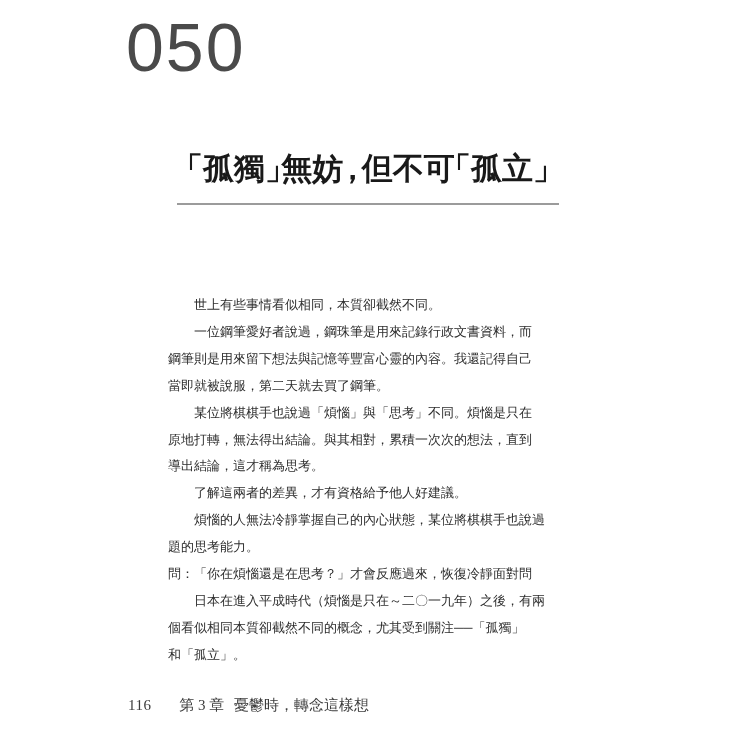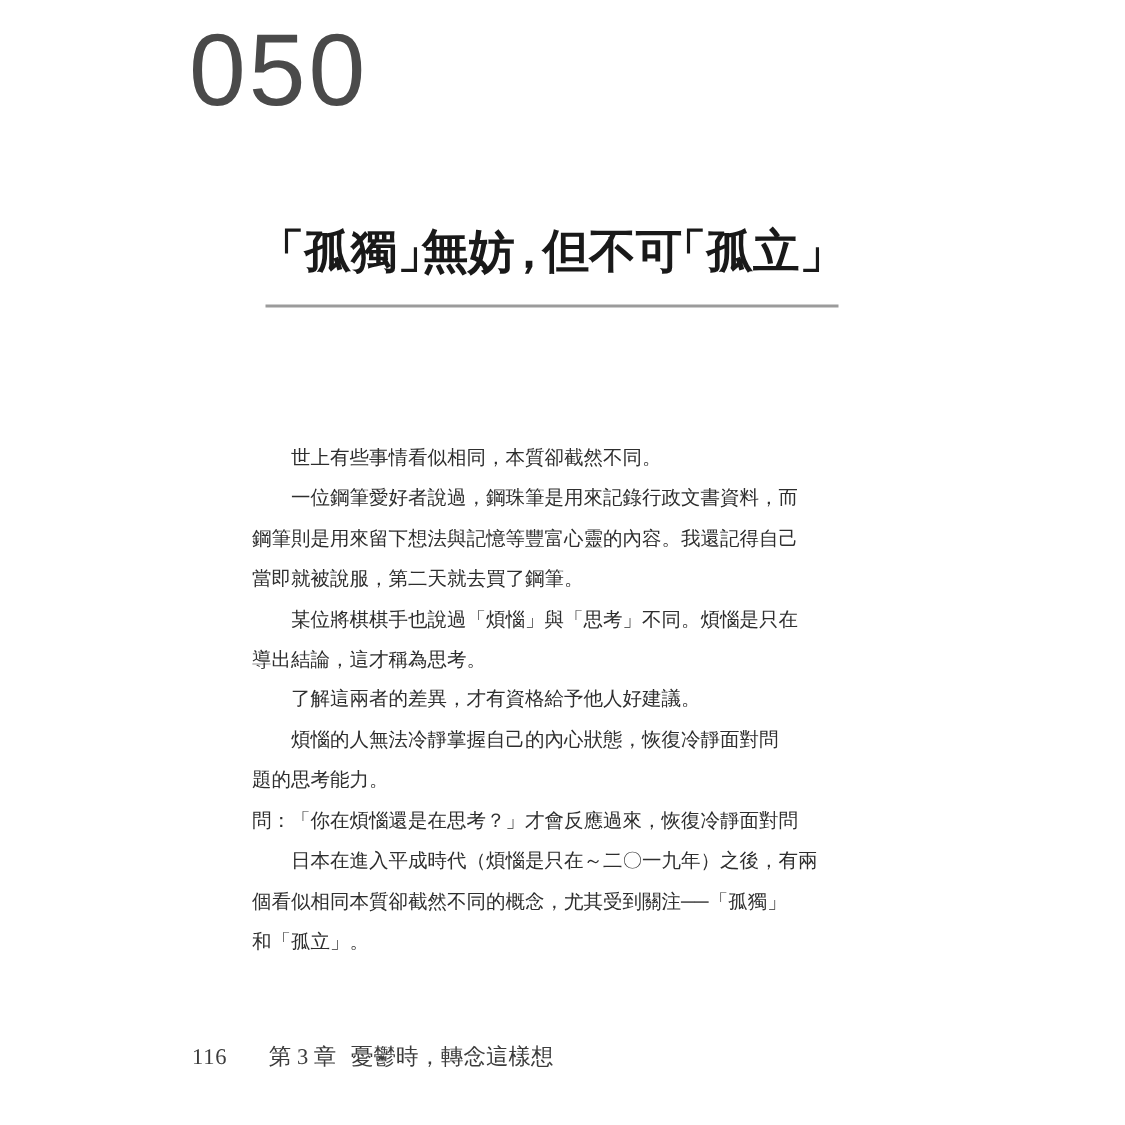--- a/index.html
+++ b/index.html
@@ -91,23 +91,24 @@
     <div class="heading"><span class="p-open">「</span><span>孤</span><span>獨</span><span class="p-close">」</span><span>無</span><span>妨</span><span class="p-mid">，</span><span>但</span><span>不</span><span>可</span><span class="p-open">「</span><span>孤</span><span>立</span><span class="p-close">」</span></div>
     <div class="heading-rule"></div>
   </div>
 
   <div class="body-text" id="body-text">
       <div class="line first">世上有些事情看似相同，本質卻截然不同。</div>
       <div class="line first">一位鋼筆愛好者說過，鋼珠筆是用來記錄行政文書資料，而</div>
       <div class="line">鋼筆則是用來留下想法與記憶等豐富心靈的內容。我還記得自己</div>
       <div class="line">當即就被說服，第二天就去買了鋼筆。</div>
       <div class="line first">某位將棋棋手也說過「煩惱」與「思考」不同。煩惱是只在</div>
+      <div class="line">原地打轉，無法得出結論。與其相對，累積一次次的想法，直到</div>
       <div class="line">導出結論，這才稱為思考。</div>
       <div class="line first">了解這兩者的差異，才有資格給予他人好建議。</div>
-      <div class="line first">煩惱的人無法冷靜掌握自己的內心狀態，恢復冷靜面對問</div>
+      <div class="line first">煩惱的人無法冷靜掌握自己的內心狀態，某位將棋棋手也說過</div>
       <div class="line">題的思考能力。</div>
       <div class="line">問：「你在煩惱還是在思考？」才會反應過來，恢復冷靜面對問</div>
       <div class="line first">日本在進入平成時代（煩惱是只在～二〇一九年）之後，有兩</div>
       <div class="line">個看似相同本質卻截然不同的概念，尤其受到關注──「孤獨」</div>
       <div class="line">和「孤立」。</div>
     </div>
 
   <div class="footer">
     <span class="page-num">116</span>
     <span class="chap-label">第 3 章</span>

